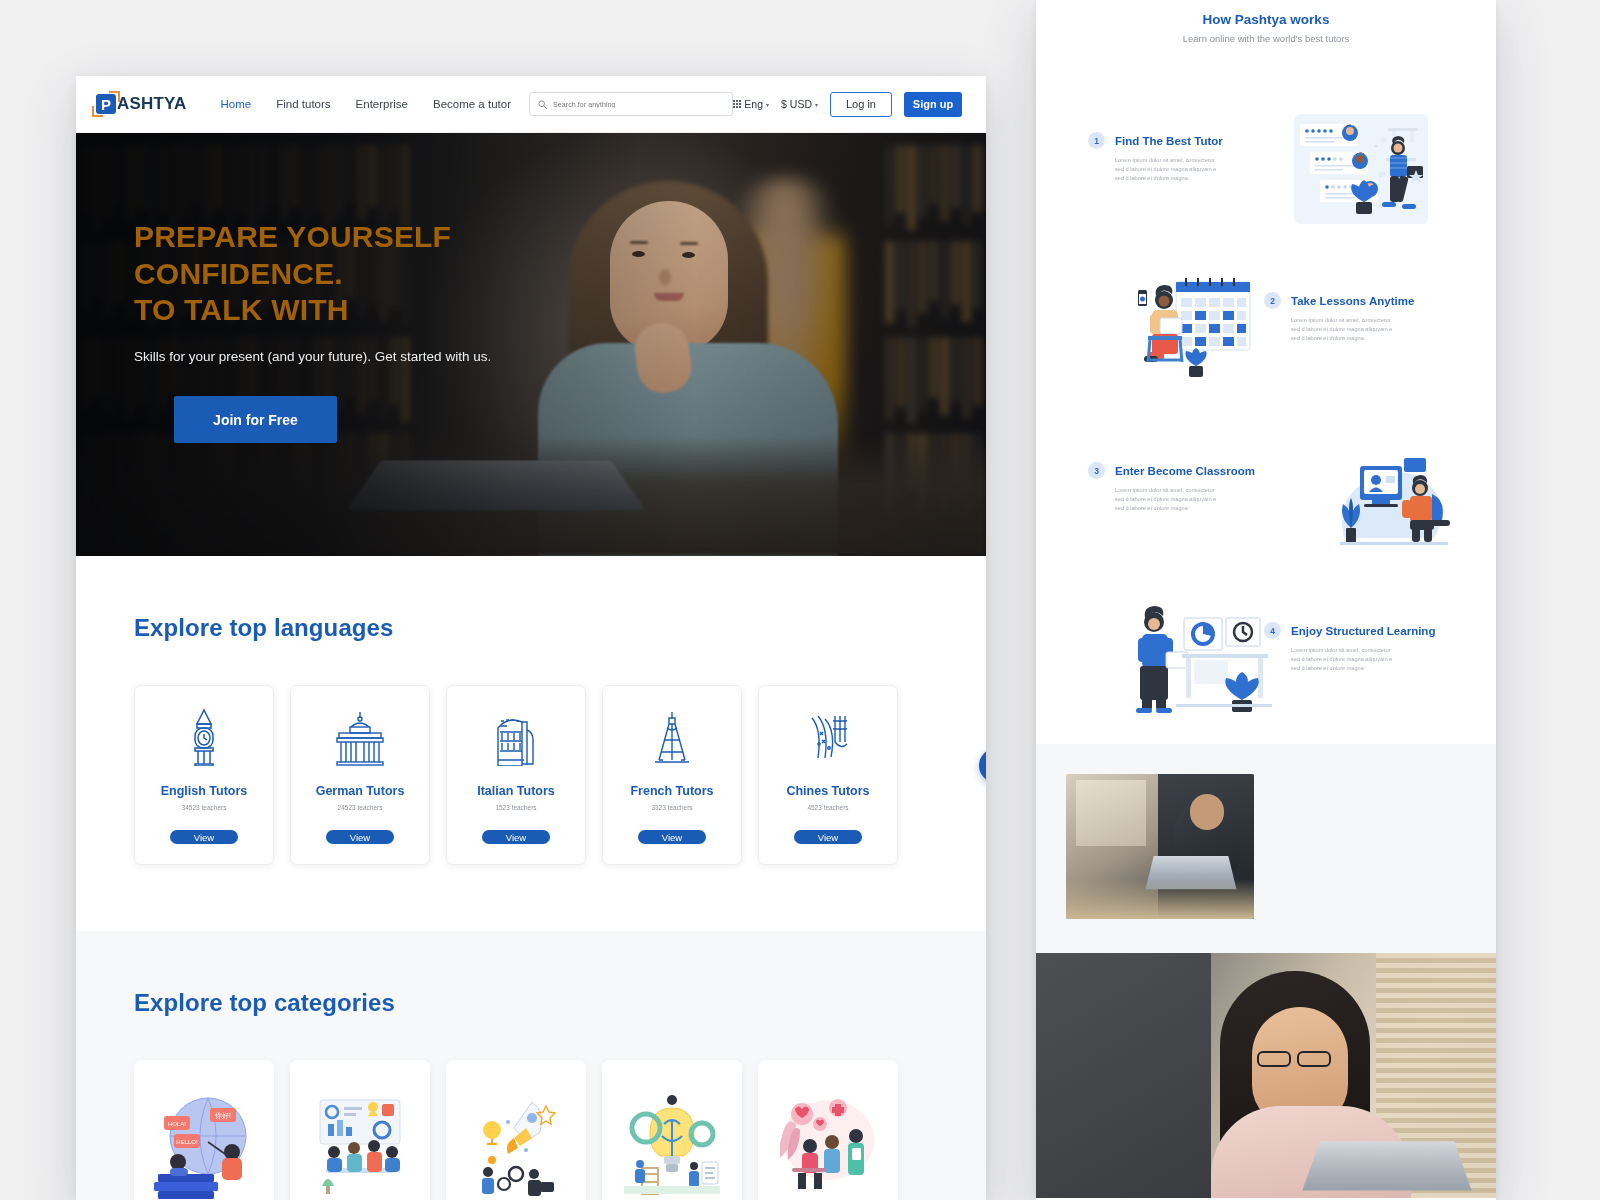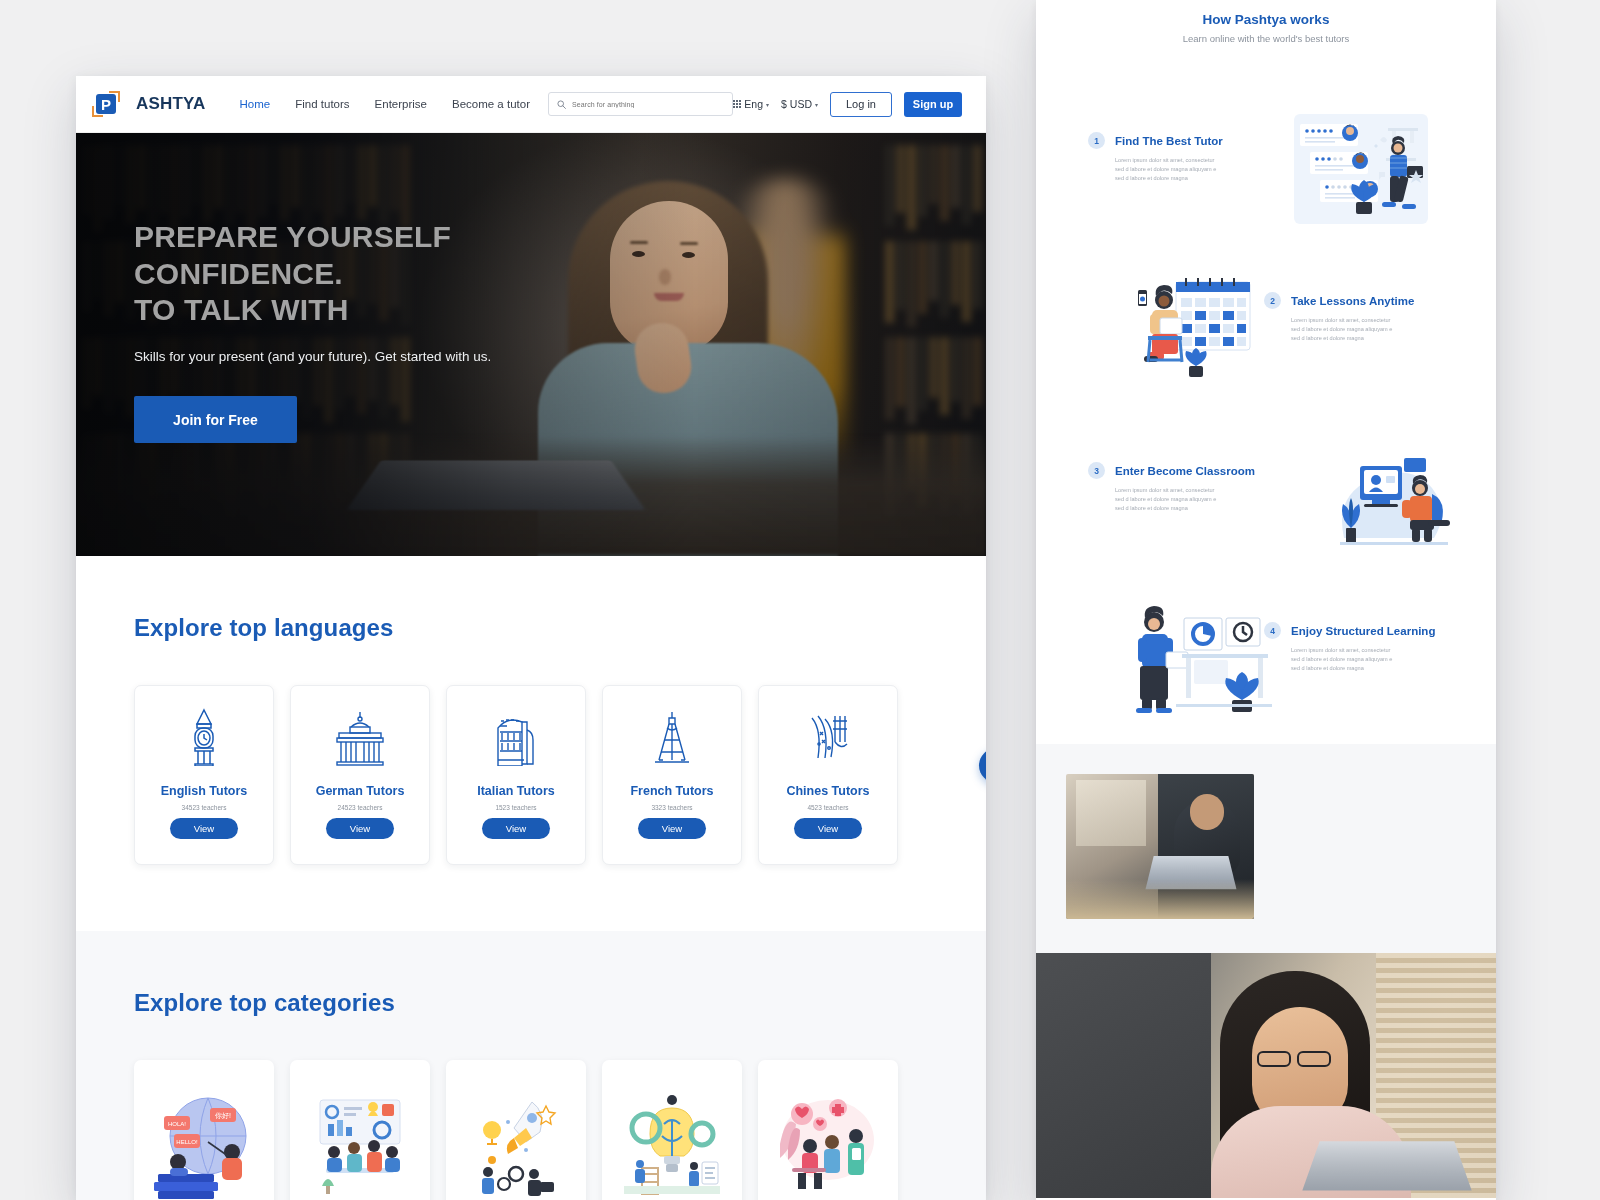--- a/index.html
+++ b/index.html
@@ -33,21 +33,21 @@
     color:#fff; font-weight:700; font-size:15px; line-height:1;
   }
   .logo-mark::before{
     content:""; position:absolute; top:-3px; right:-4px; width:9px; height:9px;
     border-top:2px solid #e8913a; border-right:2px solid #e8913a;
   }
   .logo-mark::after{
     content:""; position:absolute; bottom:-3px; left:-4px; width:9px; height:9px;
     border-bottom:2px solid #e8913a; border-left:2px solid #e8913a;
   }
-  .logo-text { font-size:17px; font-weight:700; color:#17365c; letter-spacing:.2px; margin-left:1px;padding-left:19px; }
+  .logo-text { font-size:17px; font-weight:700; color:#17365c; letter-spacing:.2px; margin-left:1px; }
 
   .nav { display:flex; align-items:center; gap:15px; }
   .nav a { font-size:11.5px; color:#3d4450; text-decoration:none; white-space:nowrap;margin-left:10px; }
   .nav a.active { color:#1a63cf; }
 
   .searchbox {
     margin-left:18px; width:258px; height:24px; border:1px solid #d8dce3; border-radius:3px;
     display:flex; align-items:center; padding:0 8px; gap:6px; background:#fff;
   }
   .searchbox .ic { flex:0 0 auto; color:#78808d; display:flex; }
@@ -126,42 +126,42 @@
   }
   .laptop {
     position:absolute; left:290px; bottom:28px; width:260px; height:92px;
     background:linear-gradient(180deg,#6f7276,#3d4045); transform: perspective(300px) rotateX(58deg);
     filter: blur(1.5px); border-radius:4px;
   }
   .hero-overlay { position:absolute; inset:0;
     background: linear-gradient(90deg, rgba(5,6,8,.92) 0%, rgba(8,9,12,.80) 26%, rgba(12,13,16,.42) 48%, rgba(12,13,16,.18) 68%, rgba(10,11,14,.35) 100%);
   }
   .hero-content { position:absolute; left:58px; top:86px; width:420px; }
-  .hero-title { color:#a3a3a3; font-size:30px; font-weight:700; line-height:1.22; letter-spacing:.2px; }
+  .hero-title { color:#a16207; font-size:30px; font-weight:700; line-height:1.22; letter-spacing:.2px; }
   .hero-sub { color:#eef0f2; font-size:13.5px; line-height:1.45; margin-top:18px; width:380px; }
   .hero-btn {
     margin-top:30px; width:163px; height:47px; background:#1a5bb5; color:#fff;
     border:0; border-radius:2px; font-size:14px; font-weight:700; cursor:pointer;
-    display:flex; align-items:center; justify-content:center; font-family:"Liberation Sans", sans-serif;
+    display:flex; align-items:center; justify-content:center; font-family:"Liberation Sans", sans-serif;margin-left:40px;
   }
 
   
   .sec-lang { background:#fff; padding:58px 34px 66px 58px; }
   .sec-title { color:#1a5bb5; font-size:24px; font-weight:700; letter-spacing:.1px; }
   .lang-row { display:flex; gap:16px; margin-top:43px; position:relative; }
   .lang-card {
     width:140px; height:180px; background:#fff; border:1px solid #eceef1; border-radius:7px;
     box-shadow:0 2px 7px rgba(30,40,60,.07);
     display:flex; flex-direction:column; align-items:center; padding-top:22px;
   }
   .lang-icon { height:58px; display:flex; align-items:flex-end; justify-content:center; color:#1a5bb5; }
   .lang-name { margin-top:18px; font-size:12.5px; font-weight:700; color:#1a5bb5; }
   .lang-count { margin-top:6px; font-size:6.5px; color:#8b929c; }
   .lang-view {
-    margin-top:7px; width:68px; height:21px; background:#1a5bb5; color:#fff;
+    margin-top:19px; width:68px; height:14px; background:#1a5bb5; color:#fff;
     border:0; border-radius:11px; font-size:9.5px; cursor:pointer;
     display:flex; align-items:center; justify-content:center; font-family:"Liberation Sans", sans-serif;
   }
   .carousel-next {
     position:absolute; right:-62px; top:63px; width:35px; height:35px; border-radius:50%;
     background:#1a5bb5; border:0; cursor:pointer; display:flex; align-items:center; justify-content:center;
     box-shadow:0 3px 8px rgba(26,91,181,.35);
   }
 
   

